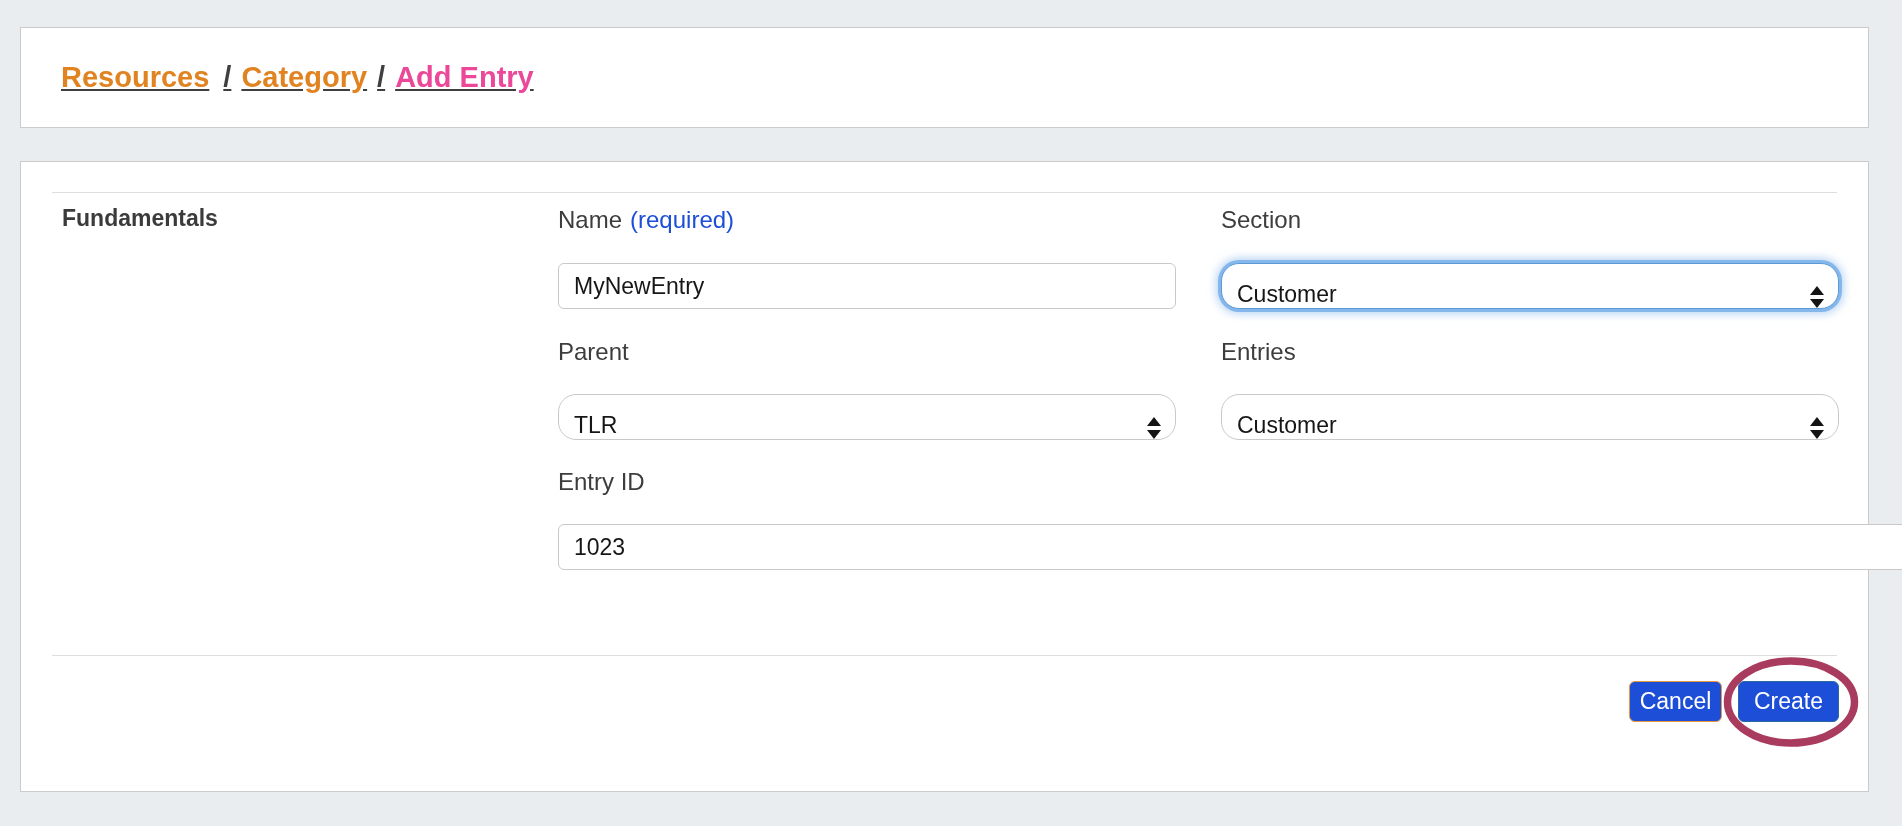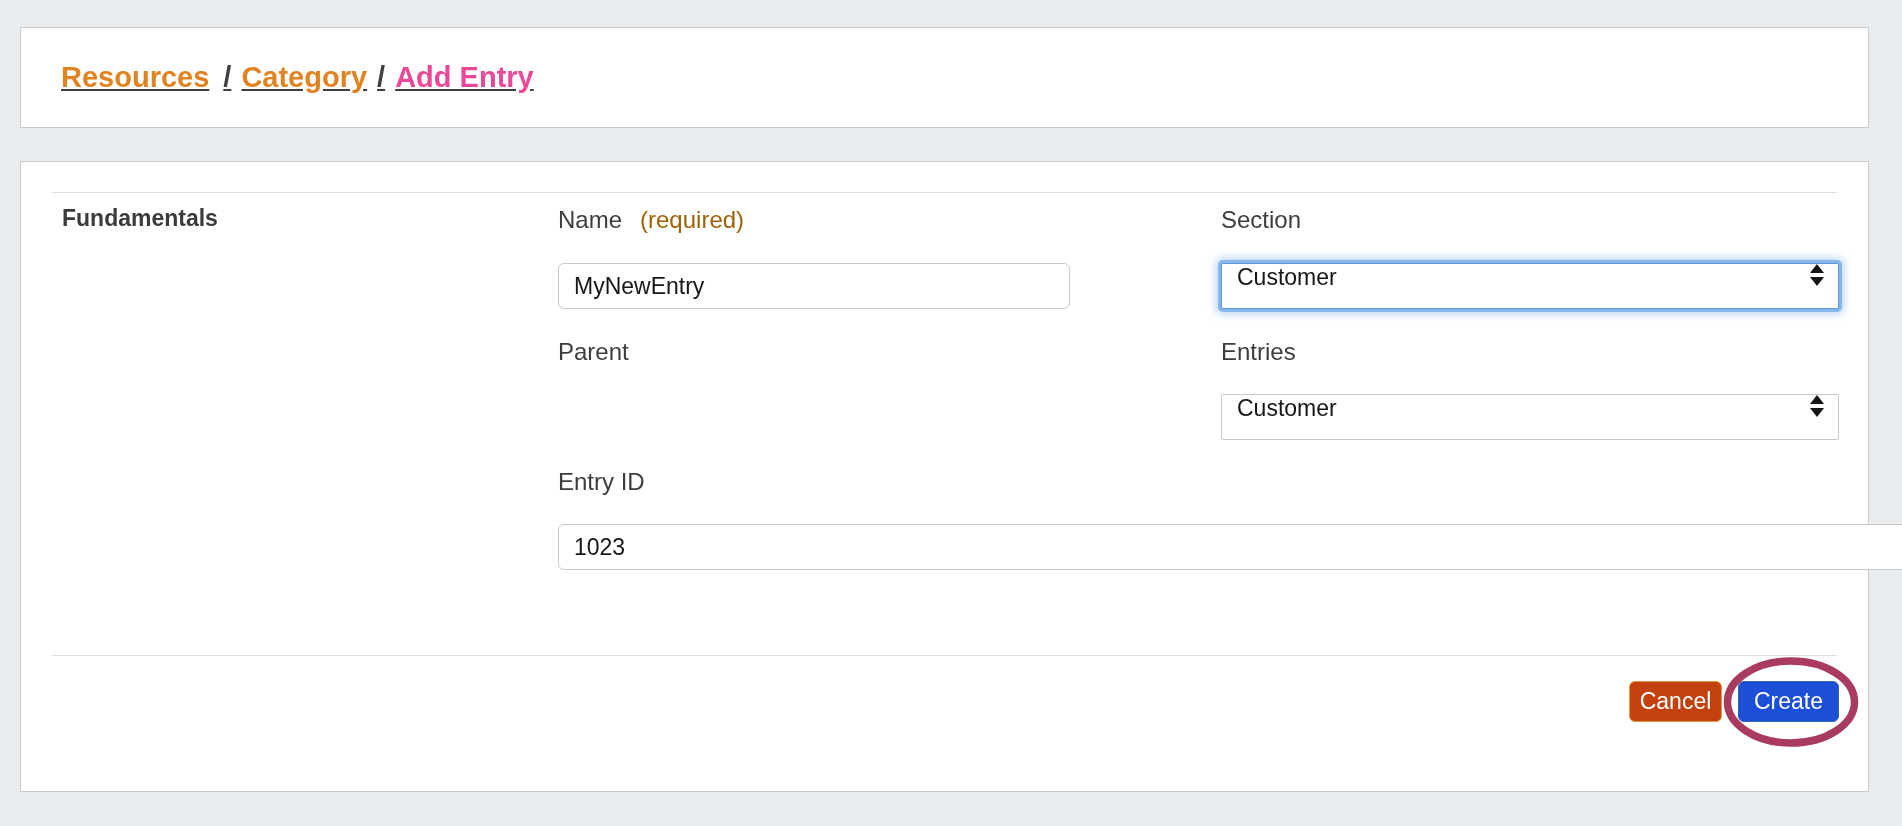--- a/index.html
+++ b/index.html
@@ -75,45 +75,45 @@
     font-weight: bold;
     color: #3b3b3b;
   }
   .field-label {
     position: absolute;
     font-size: 24px;
     color: #3d3d3d;
     white-space: nowrap;
   }
   .req {
-    color: #a16207;
-    margin-left: 18px;
+    color: #1d4ed8;
+    margin-left: 8px;
   }
   .text-input {
     position: absolute;
     box-sizing: border-box;
     height: 46px;
     border: 1px solid #c9c9c9;
     border-radius: 6px;
     font-family: "Liberation Sans", sans-serif;
     font-size: 23px;
     color: #161616;
     padding: 0 15px;
     background: #fff;
     outline: none;
   }
   .select {
     position: absolute;
     box-sizing: border-box;
     height: 46px;
     border: 1px solid #c9c9c9;
-    border-radius: 2px;
+    border-radius: 18px;
     background: #fff;
     display: flex;
-    align-items: flex-start;
+    align-items: flex-end;
     justify-content: space-between;
     padding: 0 14px 0 15px;
     font-size: 23px;
     color: #161616;
     cursor: pointer;
   }
   .select.focused {
     border: 1px solid #5b9bd5;
     box-shadow: 0 0 0 3px #85b6ec, 0 0 8px 5px rgba(127,179,234,0.55);
   }
@@ -130,21 +130,21 @@
     margin-bottom: 4px;
   }
   .spin-down {
     width: 0; height: 0;
     border-left: 7px solid transparent;
     border-right: 7px solid transparent;
     border-top: 9px solid #141414;
   }
   
   .pos-name-label     { left: 537px; top: 44px; }
-  .pos-name-input     { left: 537px; top: 101px; width: 512px; }
+  .pos-name-input     { left: 537px; top: 101px; width: 618px; }
   .pos-section-label  { left: 1200px; top: 44px; }
   .pos-section-select { left: 1200px; top: 101px; width: 618px; }
   .pos-parent-label   { left: 537px; top: 176px; }
   .pos-parent-select  { left: 537px; top: 232px; width: 618px; }
   .pos-category-label { left: 1200px; top: 176px; }
   .pos-category-select{ left: 1200px; top: 232px; width: 618px; }
   .pos-customid-label { left: 537px; top: 306px; }
   .pos-customid-input { left: 537px; top: 362px; width: 1419px; }
   
   .btn {
@@ -158,21 +158,21 @@
     font-family: "Liberation Sans", sans-serif;
     display: flex;
     align-items: center;
     justify-content: center;
     cursor: pointer;
     border: 1px solid transparent;
   }
   .btn-cancel {
     left: 1608px;
     width: 93px;
-    background: #c2410c;
+    background: #1d4ed8;
     border-color: #e9973a;
   }
   .btn-create {
     left: 1717px;
     width: 101px;
     background: #1d4ed8;
     border-color: #2c69a0;
     z-index: 1;
   }
   .annotation-ring {
@@ -209,20 +209,27 @@
   <div class="field-label pos-section-label">Section</div>
   <div class="select focused pos-section-select" role="combobox">
     <span>Customer</span>
     <span class="spinner">
       <span class="spin-up"></span>
         <span class="spin-down"></span>
     </span>
   </div>
 
   <div class="field-label pos-parent-label">Parent</div>
+  <div class="select pos-parent-select" role="combobox">
+    <span>TLR</span>
+    <span class="spinner">
+      <span class="spin-up"></span>
+        <span class="spin-down"></span>
+    </span>
+  </div>
 
   <div class="field-label pos-category-label">Entries</div>
   <div class="select pos-category-select" role="combobox">
     <span>Customer</span>
     <span class="spinner">
       <span class="spin-up"></span>
         <span class="spin-down"></span>
     </span>
   </div>
 

